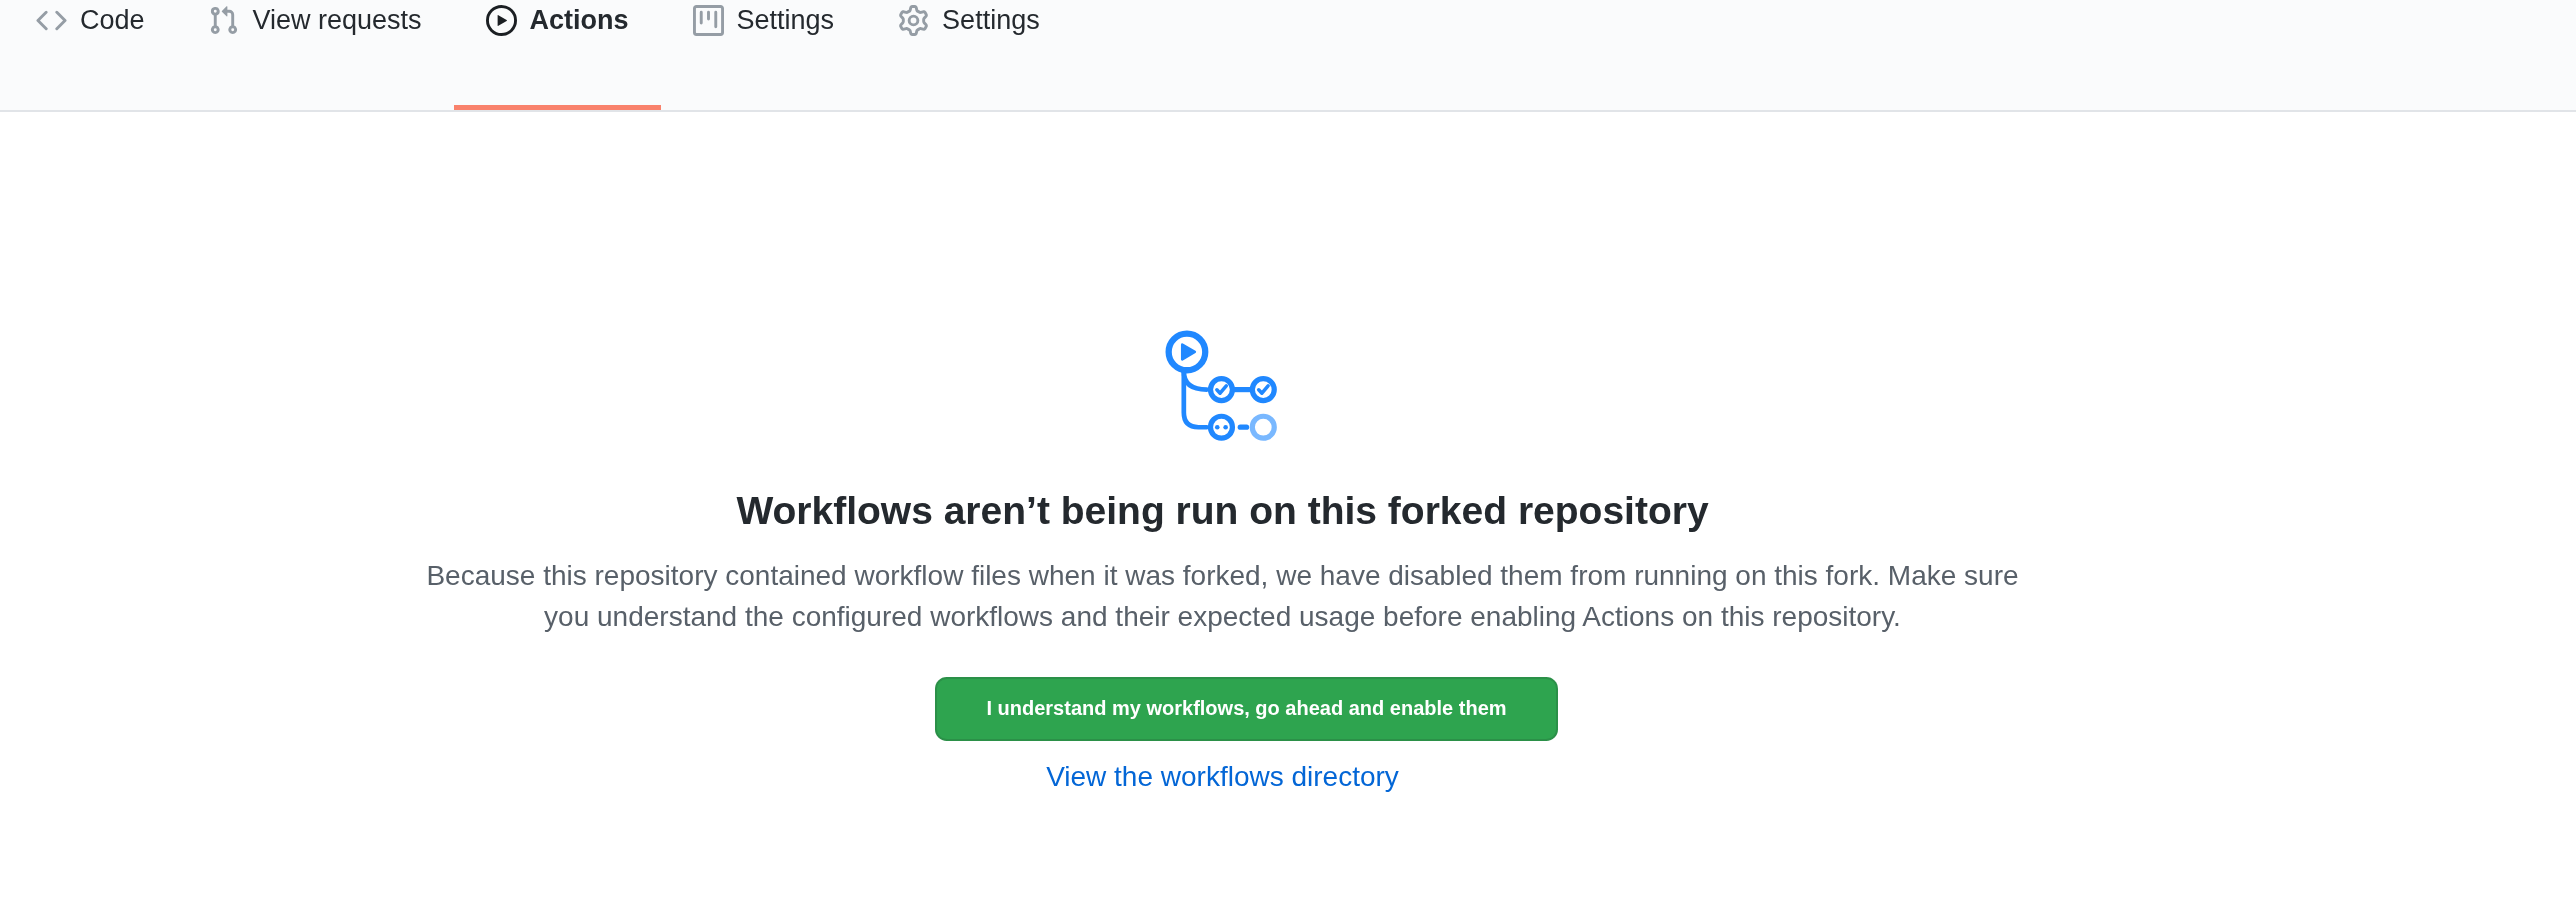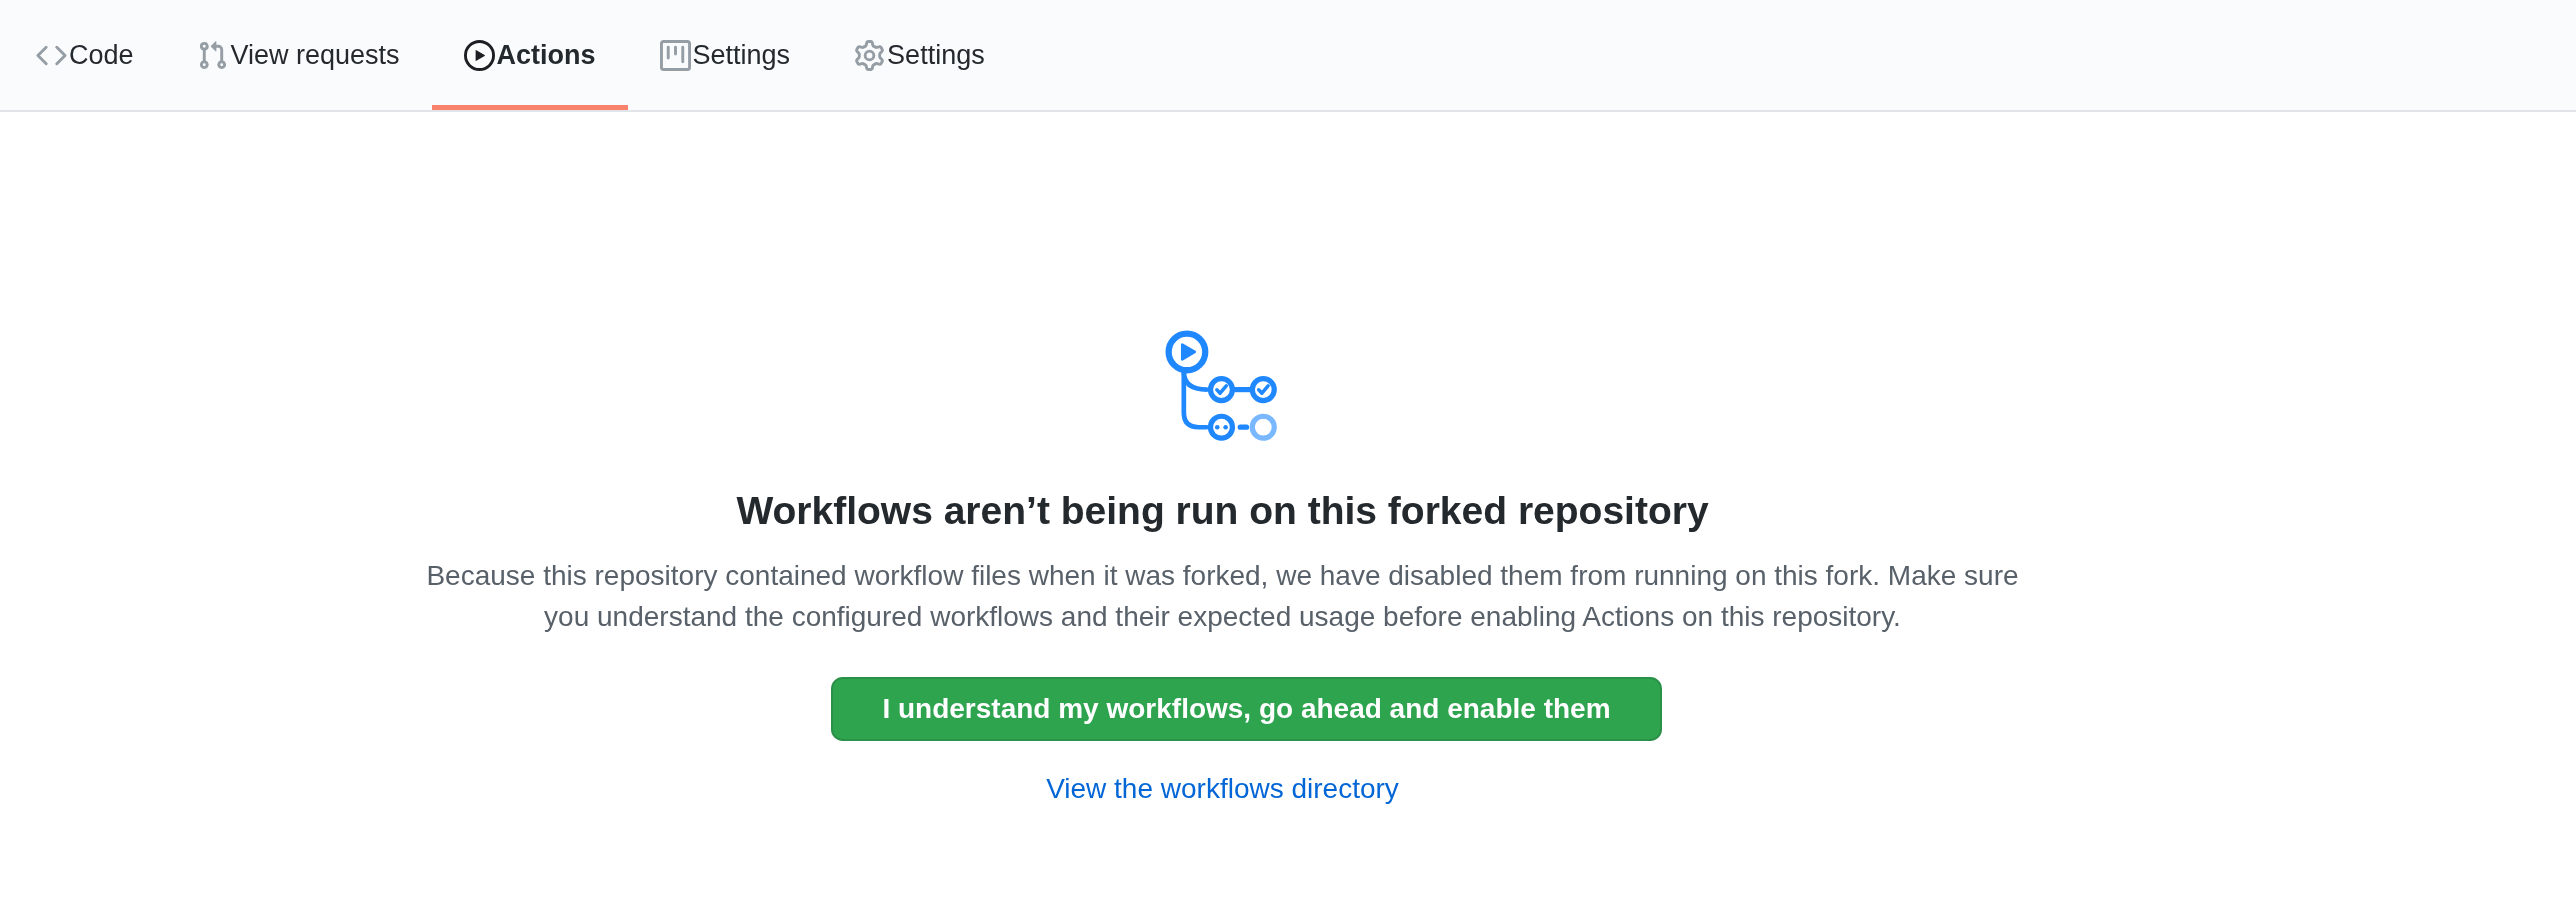--- a/index.html
+++ b/index.html
@@ -13,22 +13,22 @@
   .repo-nav {
     height: 112px;
     display: flex;
     align-items: stretch;
     background: #fafbfc;
     border-bottom: 2px solid #e1e4e8;
     padding-left: 3.9px;
   }
   .tab {
     display: flex;
-    align-items: center;
-    gap: 2px;
+    align-items: flex-start;
+    gap: 13px;
     padding: 0 32px;
     font-size: 27px;
     color: #24292e;
     text-decoration: none;
     border-top: 5.9px solid transparent;
     border-bottom: 5.9px solid transparent;
     cursor: pointer;
     white-space: nowrap;
   }
   .tab.active {
@@ -59,30 +59,30 @@
     font-size: 28px;
     line-height: 41px;
     color: #586069;
     text-align: center;
   }
   .button-row { margin-top: 40px; }
   .btn-primary {
     height: 64px;
     padding: 0 49px;
     font-family: inherit;
-    font-size: 28px;
+    font-size: 20px;
     font-weight: 700;
     color: #ffffff;
     background: #2ea44f;
     border: 2px solid rgba(27, 31, 35, 0.15);
     border-radius: 11.7px;
     cursor: pointer;
     margin-left: 48px;
   }
-  .link-row { margin-top: 32px; }
+  .link-row { margin-top: 20px; }
   .dir-link {
     font-size: 28px;
     color: #0366d6;
     text-decoration: none;
     cursor: pointer;
   }
 </style>
 </head>
 <body>
 

